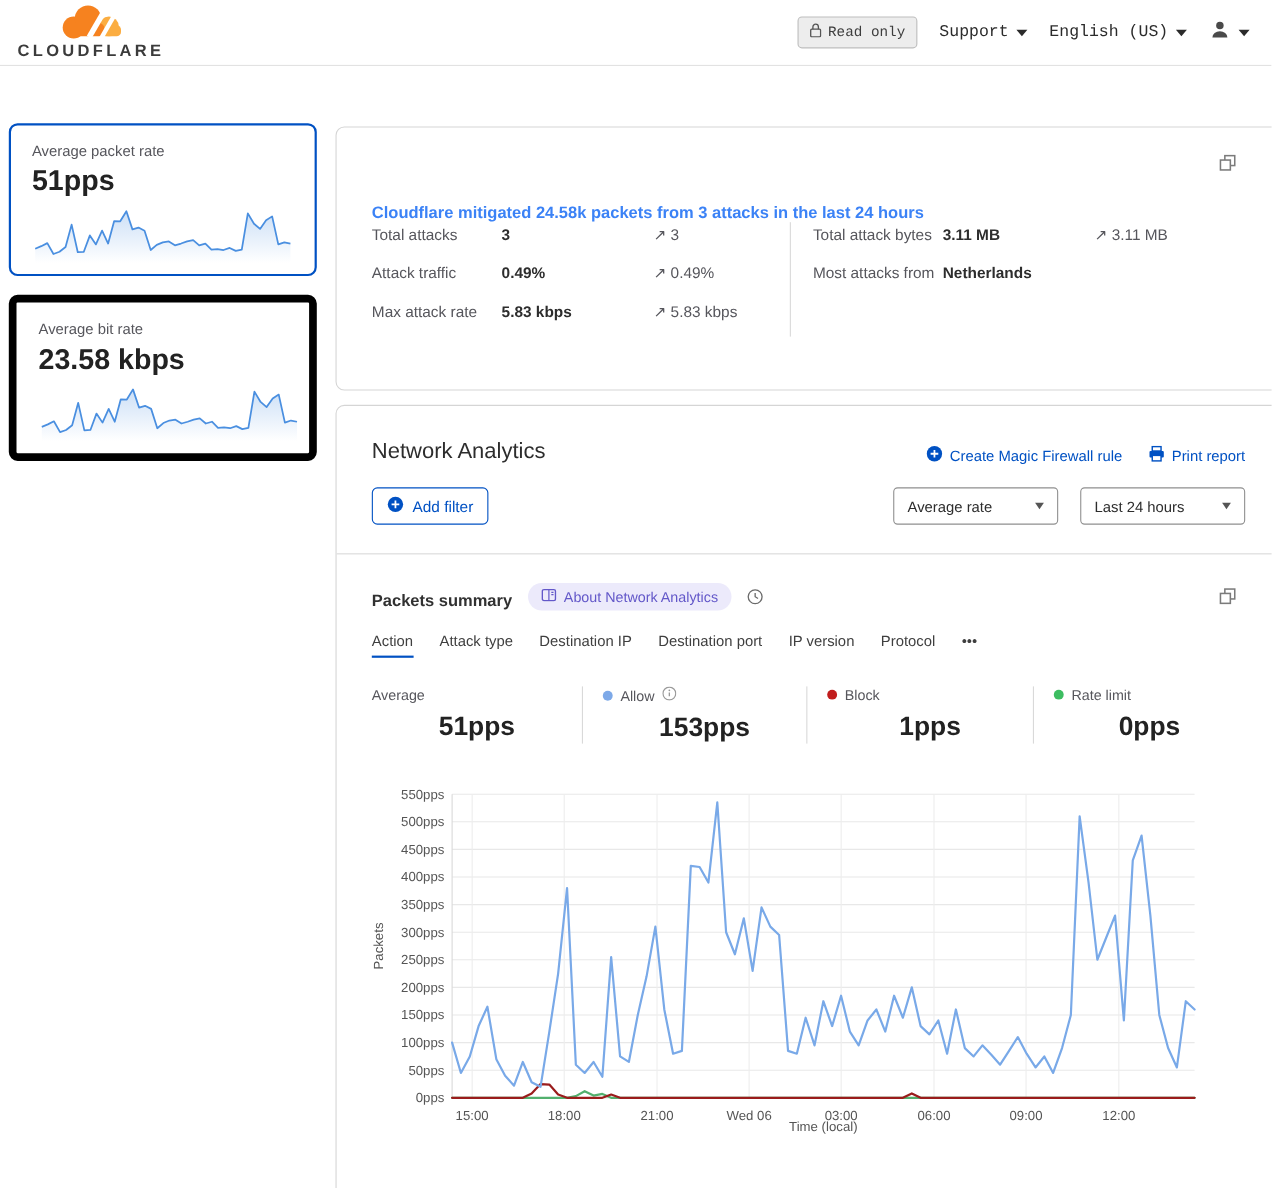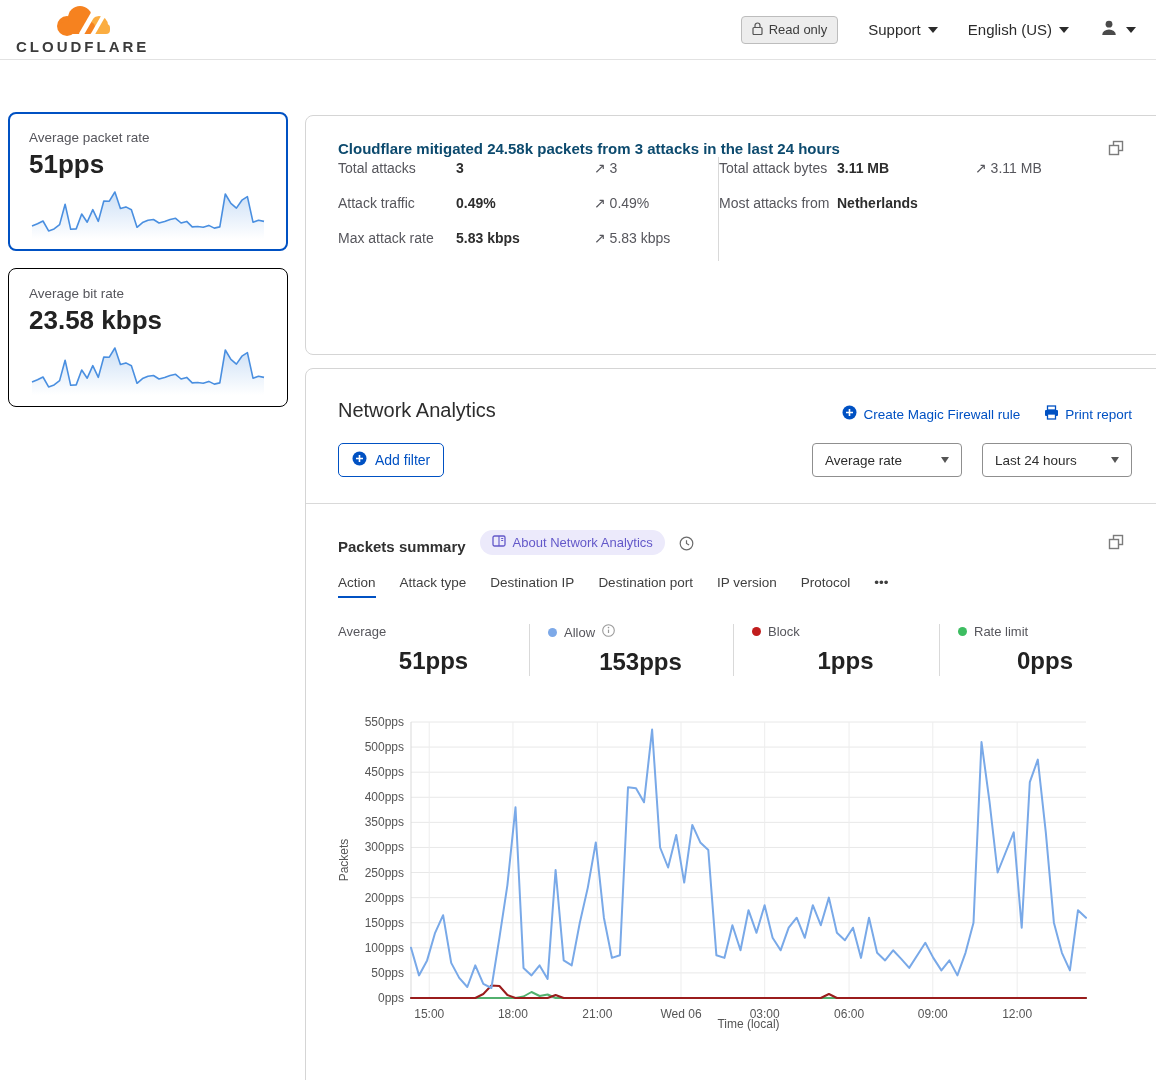--- a/index.html
+++ b/index.html
@@ -8,45 +8,45 @@
     width:1156px; height:1080px; position:relative; overflow:hidden;
     background:#ffffff; color:#313131;
     font-family:"Liberation Sans", sans-serif;
   }
   
   .topbar { height:60px; display:flex; align-items:center; justify-content:space-between;
             padding:0 20px 0 16px; border-bottom:1px solid #e2e2e2; }
   .logo { display:flex; flex-direction:column; align-items:flex-start; }
   .logo-cloud { margin-left:36px; }
   .logo-text { font-size:15px; font-weight:bold; letter-spacing:3px; color:#3b3b3b; margin-top:-3px; }
-  .topbar-right { display:flex; align-items:center; gap:30px; }
+  .topbar-right { display:flex; align-items:center; gap:20px;font-family:Liberation Mono, monospace; }
   .readonly { display:flex; align-items:center; gap:6px; background:#ededed; border:1px solid #bdbdbd;
               border-radius:4px; padding:5px 10px; font-size:13px; color:#3d3d3d; }
   .menu-item { display:flex; align-items:center; gap:7px; font-size:15px; color:#2b2b2b; cursor:pointer; }
   .caret { width:0; height:0; border-left:5px solid transparent; border-right:5px solid transparent;
            border-top:6px solid #2b2b2b; }
   .caret.small { border-left-width:4.5px; border-right-width:4.5px; border-top-color:#555; }
 
   
   .left-col { position:absolute; left:8px; top:112px; width:280px; }
-  .metric-card { border:1px solid #000000; border-radius:8px; padding:17px 20px 8px; margin-bottom:17px; background:#fff; }
+  .metric-card { border:7px solid #000000; border-radius:8px; padding:17px 20px 8px; margin-bottom:17px; background:#fff; }
   .metric-card.selected { border:2px solid #0051c3; padding:16px 19px 7px; }
   .metric-label { font-size:13.5px; color:#56565c; }
   .metric-value { font-size:26px; font-weight:600; color:#222; margin-top:4px; }
   .sparkline { margin-top:4px; display:block; }
 
   
   .main-col { position:absolute; left:305px; top:115px; width:860px; }
   .card { border:1px solid #d5d5d5; border-radius:8px; background:#fff; }
   .summary-card { padding:24px 32px; height:240px; margin-bottom:13px; position:relative; }
-  .card-title { font-size:15px; font-weight:bold; color:#0c4a6e; }
+  .card-title { font-size:15px; font-weight:bold; color:#3b82f6;margin-top:45px; }
   .expand-btn { position:absolute; top:24px; right:40px; cursor:pointer; background:none; border:none; padding:0; }
   .stats-wrap { display:flex; }
   .stats-col { flex:0 0 380px; }
-  .stats-col.right { flex:1; border-left:1px solid #d9d9d9; }
+  .stats-col.right { flex:1; border-left:1px solid #d9d9d9; padding-left:20px; }
   .stat-row { display:flex; margin-bottom:11px; font-size:14px; line-height:1.7; }
   .stat-label { width:118px; color:#56565c; flex:none; }
   .stat-value { width:138px; font-weight:bold; color:#2d2d2d; flex:none; }
   .stat-trend { color:#56565c; }
 
   .analytics-card { min-height:770px; position:relative; }
   .na-head { padding:30px 32px 0; display:flex; justify-content:space-between; align-items:flex-start; }
   .na-title { font-size:20px; font-weight:500; color:#2d2d2d; }
   .na-links { display:flex; gap:24px; align-items:center; margin-top:6px; }
   .link { display:flex; align-items:center; gap:6px; color:#0051c3; font-size:13.5px; cursor:pointer; }

